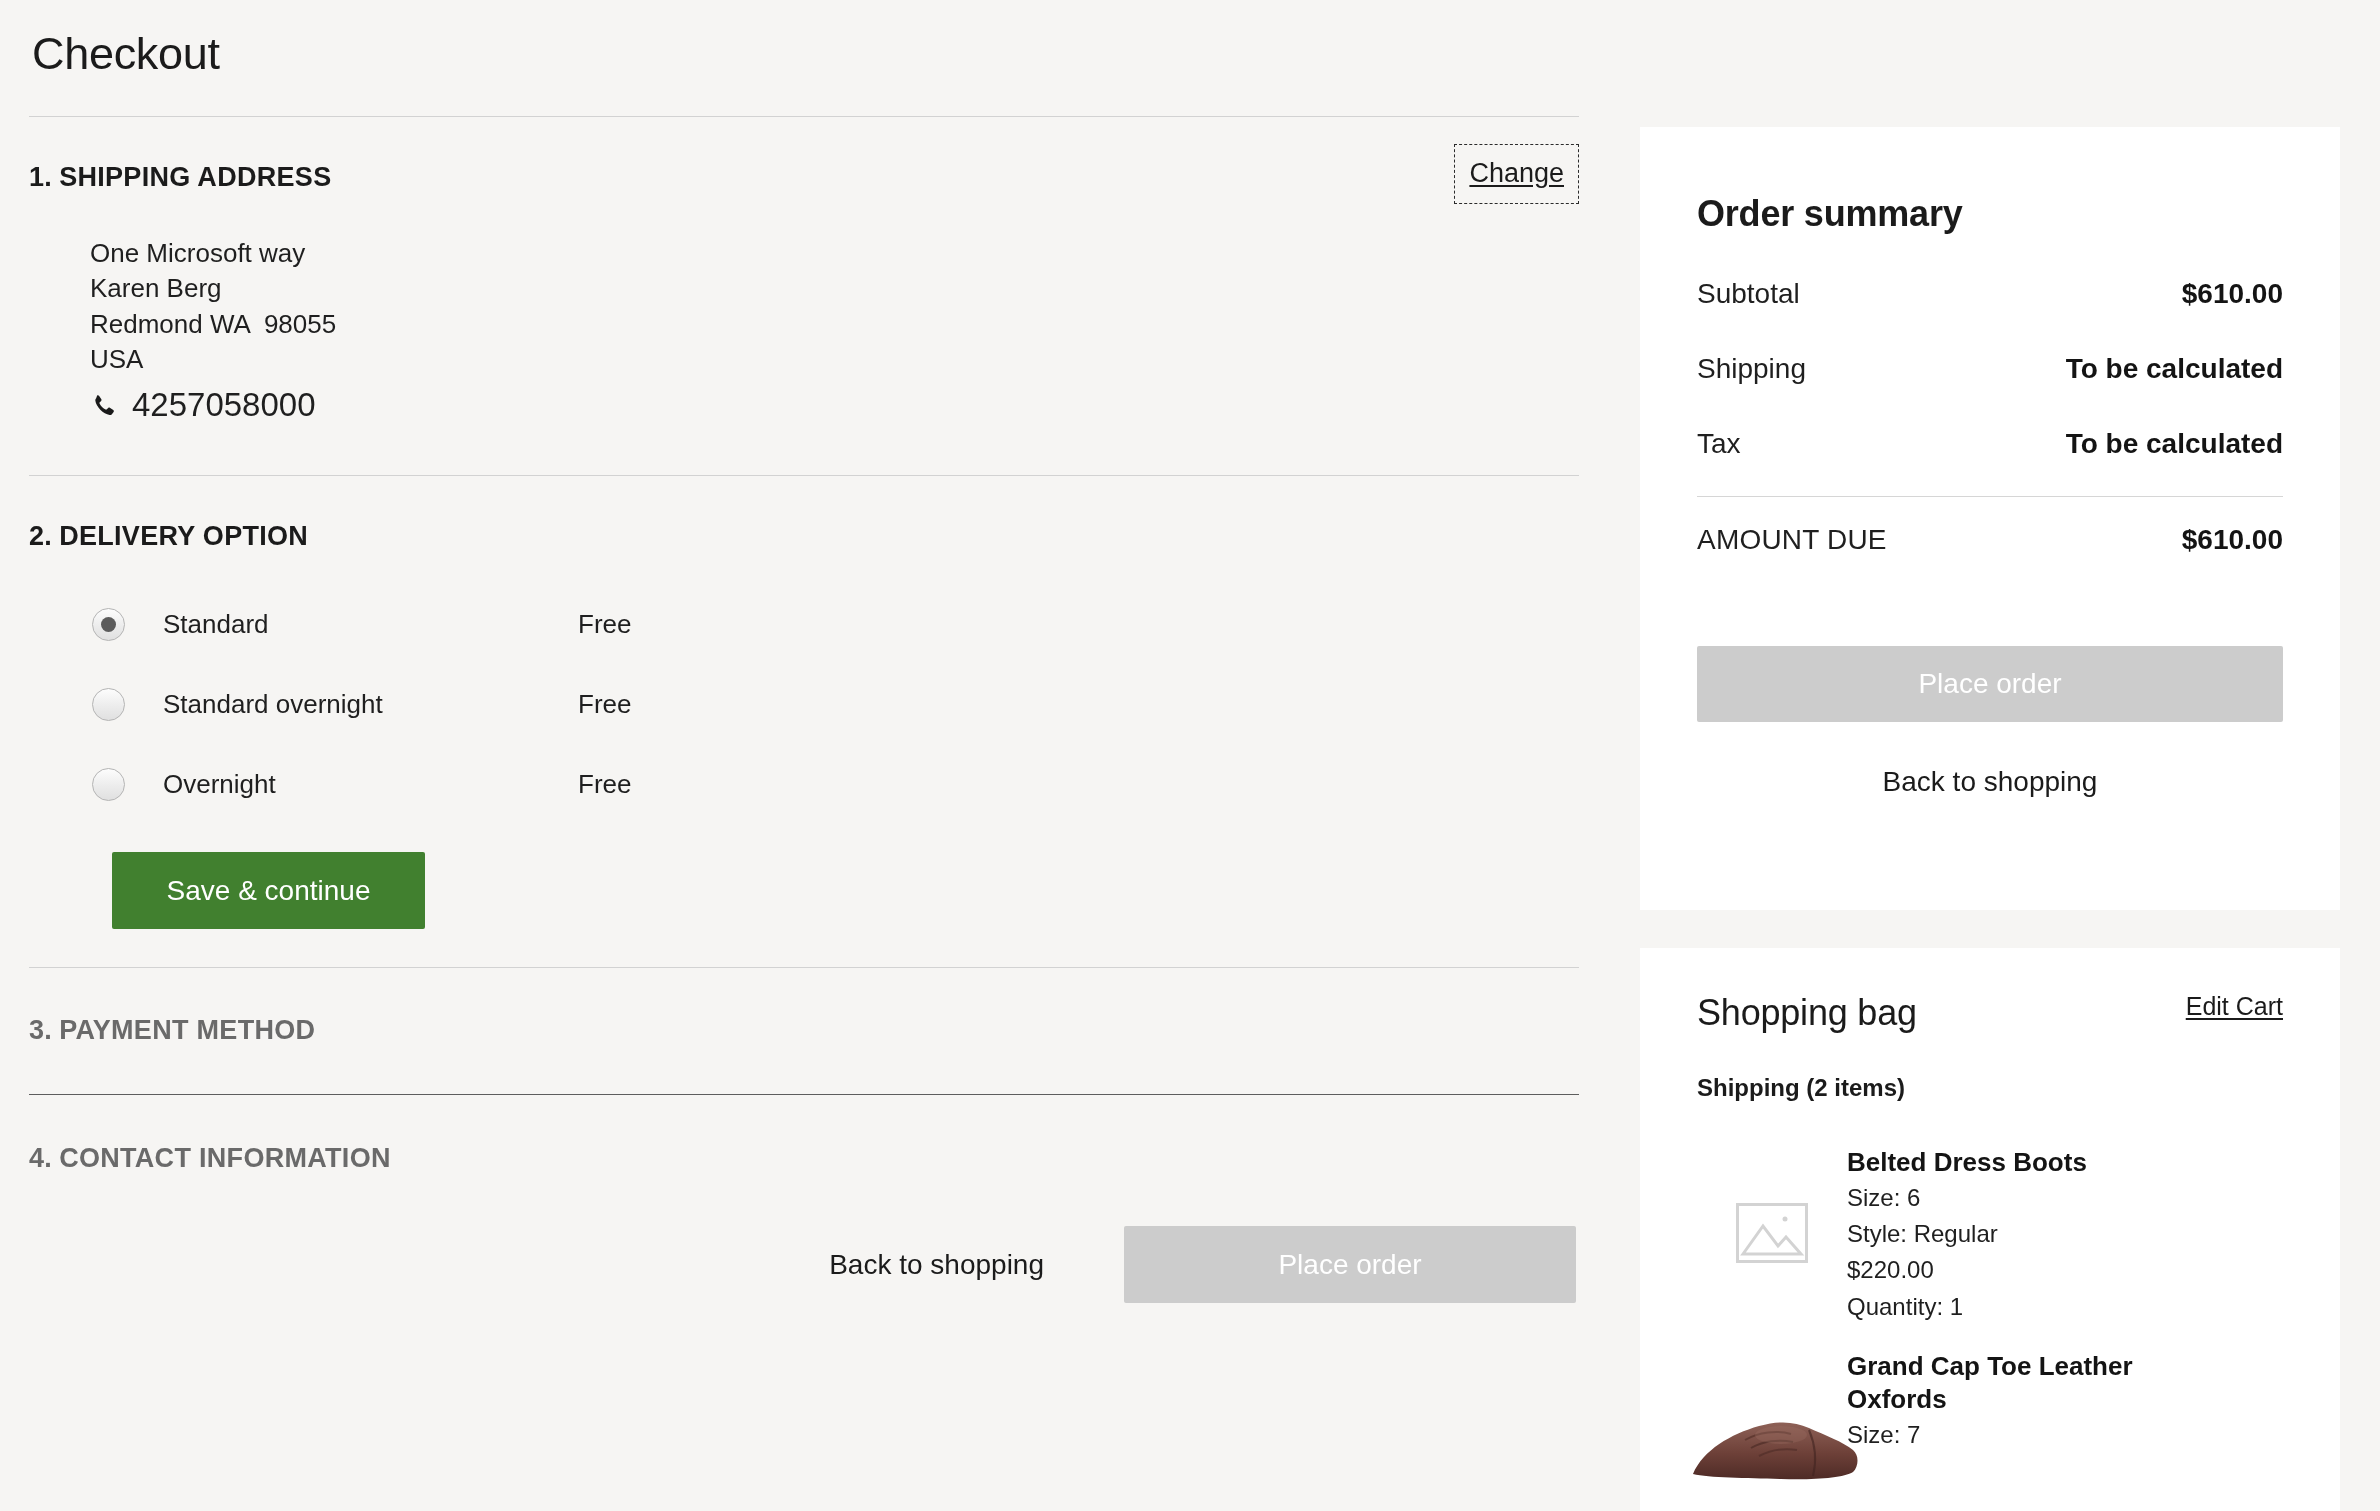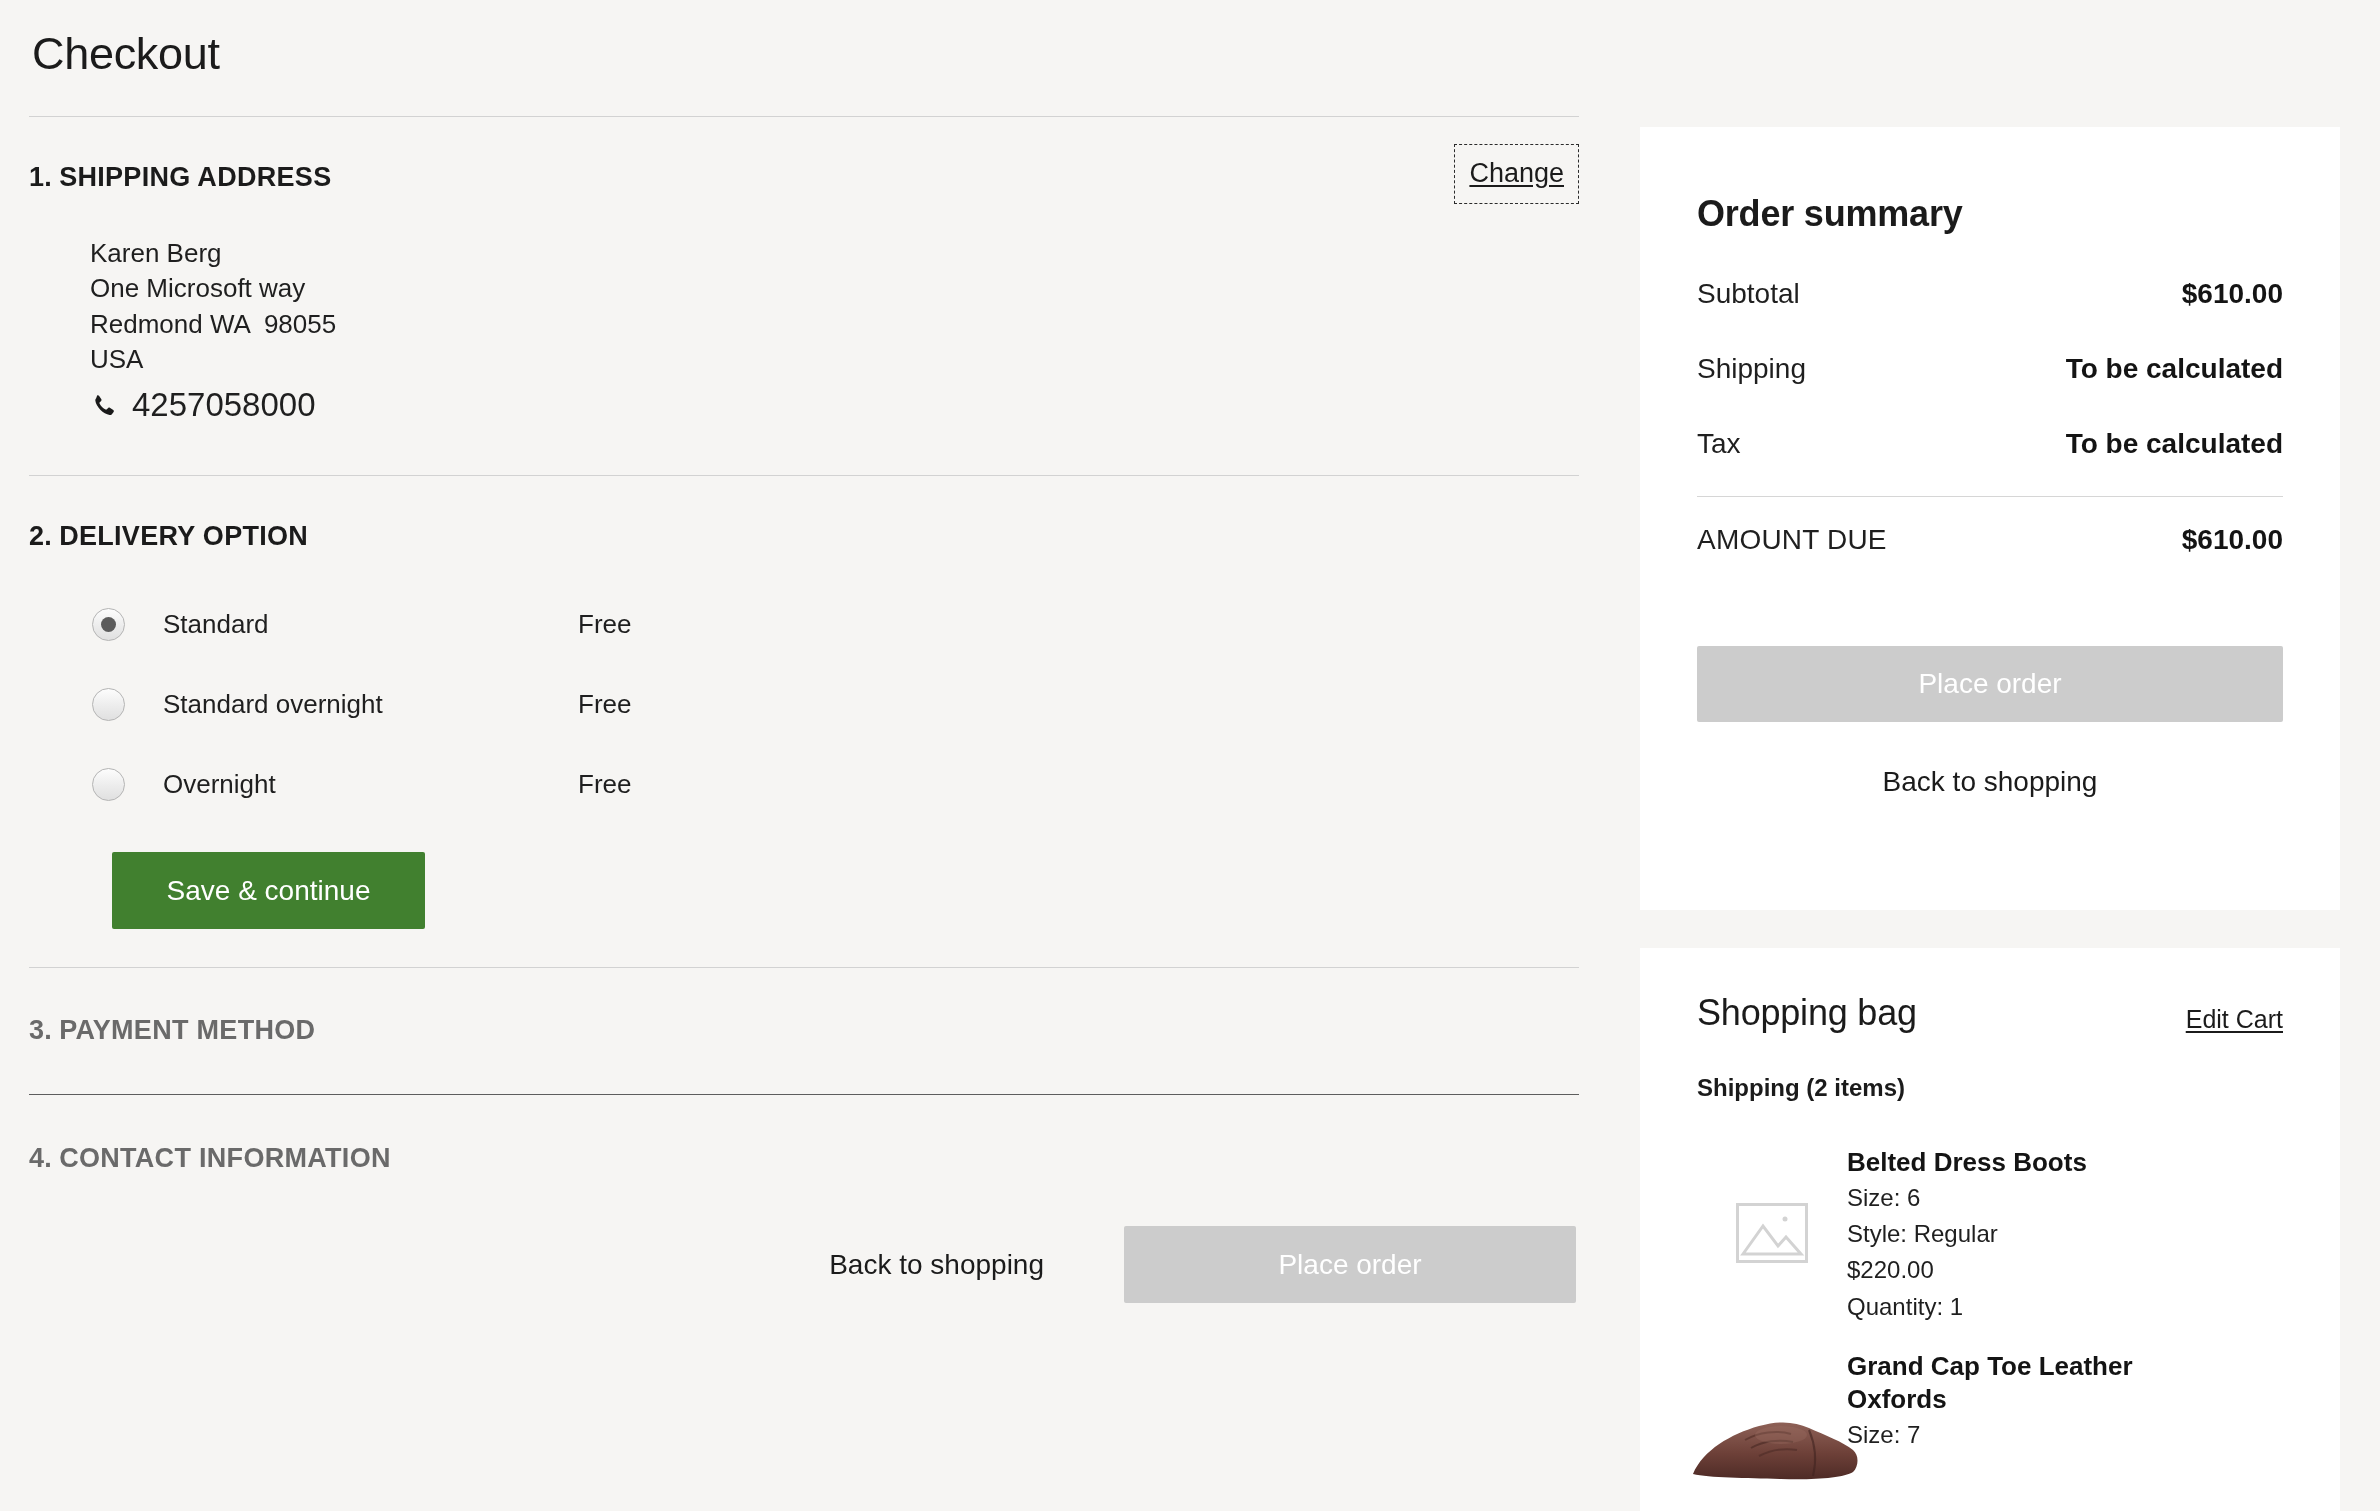--- a/index.html
+++ b/index.html
@@ -292,21 +292,21 @@
   .bag-card {
     margin-top: 38px;
     padding: 0 57px;
     height: 563px;
     overflow: hidden;
   }
 
   .bag-head {
     display: flex;
     justify-content: space-between;
-    align-items: flex-end;
+    align-items: flex-start;
     padding-top: 44px;
   }
   .bag-title {
     font-size: 36px;
     font-weight: 400;
     color: #1b1b1b;
     letter-spacing: -0.2px;
   }
   .edit-cart {
     font-size: 25px;
@@ -374,22 +374,22 @@
     <div class="sec1">
       <div class="section-heading">
         <span class="num">1.</span><span>SHIPPING ADDRESS</span>
       </div>
 
       <div class="change-link-wrap">
         <span class="change-link">Change</span>
       </div>
 
       <div class="address-block">
+        <div class="address-line">One Microsoft way</div>
         <div class="address-line">Karen Berg</div>
-        <div class="address-line">One Microsoft way</div>
         <div class="address-line">Redmond WA  98055</div>
         <div class="address-line">USA</div>
         <div class="phone-row">
           <svg class="phone-icon" viewBox="0 0 24 24">
             <path fill="#1a1a1a" d="M6.6 2.3c.5-.4 1.3-.3 1.7.3l2.2 3.2c.3.5.2 1.1-.2 1.5L9 8.6c-.3.3-.4.7-.2 1.1.5 1.1 1.3 2.3 2.3 3.3 1 1 2.2 1.8 3.3 2.3.4.2.8.1 1.1-.2l1.3-1.3c.4-.4 1-.5 1.5-.2l3.2 2.2c.6.4.7 1.2.3 1.7l-1.6 2c-.5.6-1.3.9-2.1.8-2.9-.4-6-2.2-8.6-4.8C7.1 13 5.3 9.9 4.9 7c-.1-.8.2-1.6.8-2.1l.9-2.6z"></path>
           </svg>
           <span class="phone-number">4257058000</span>
         </div>
       </div>
 

